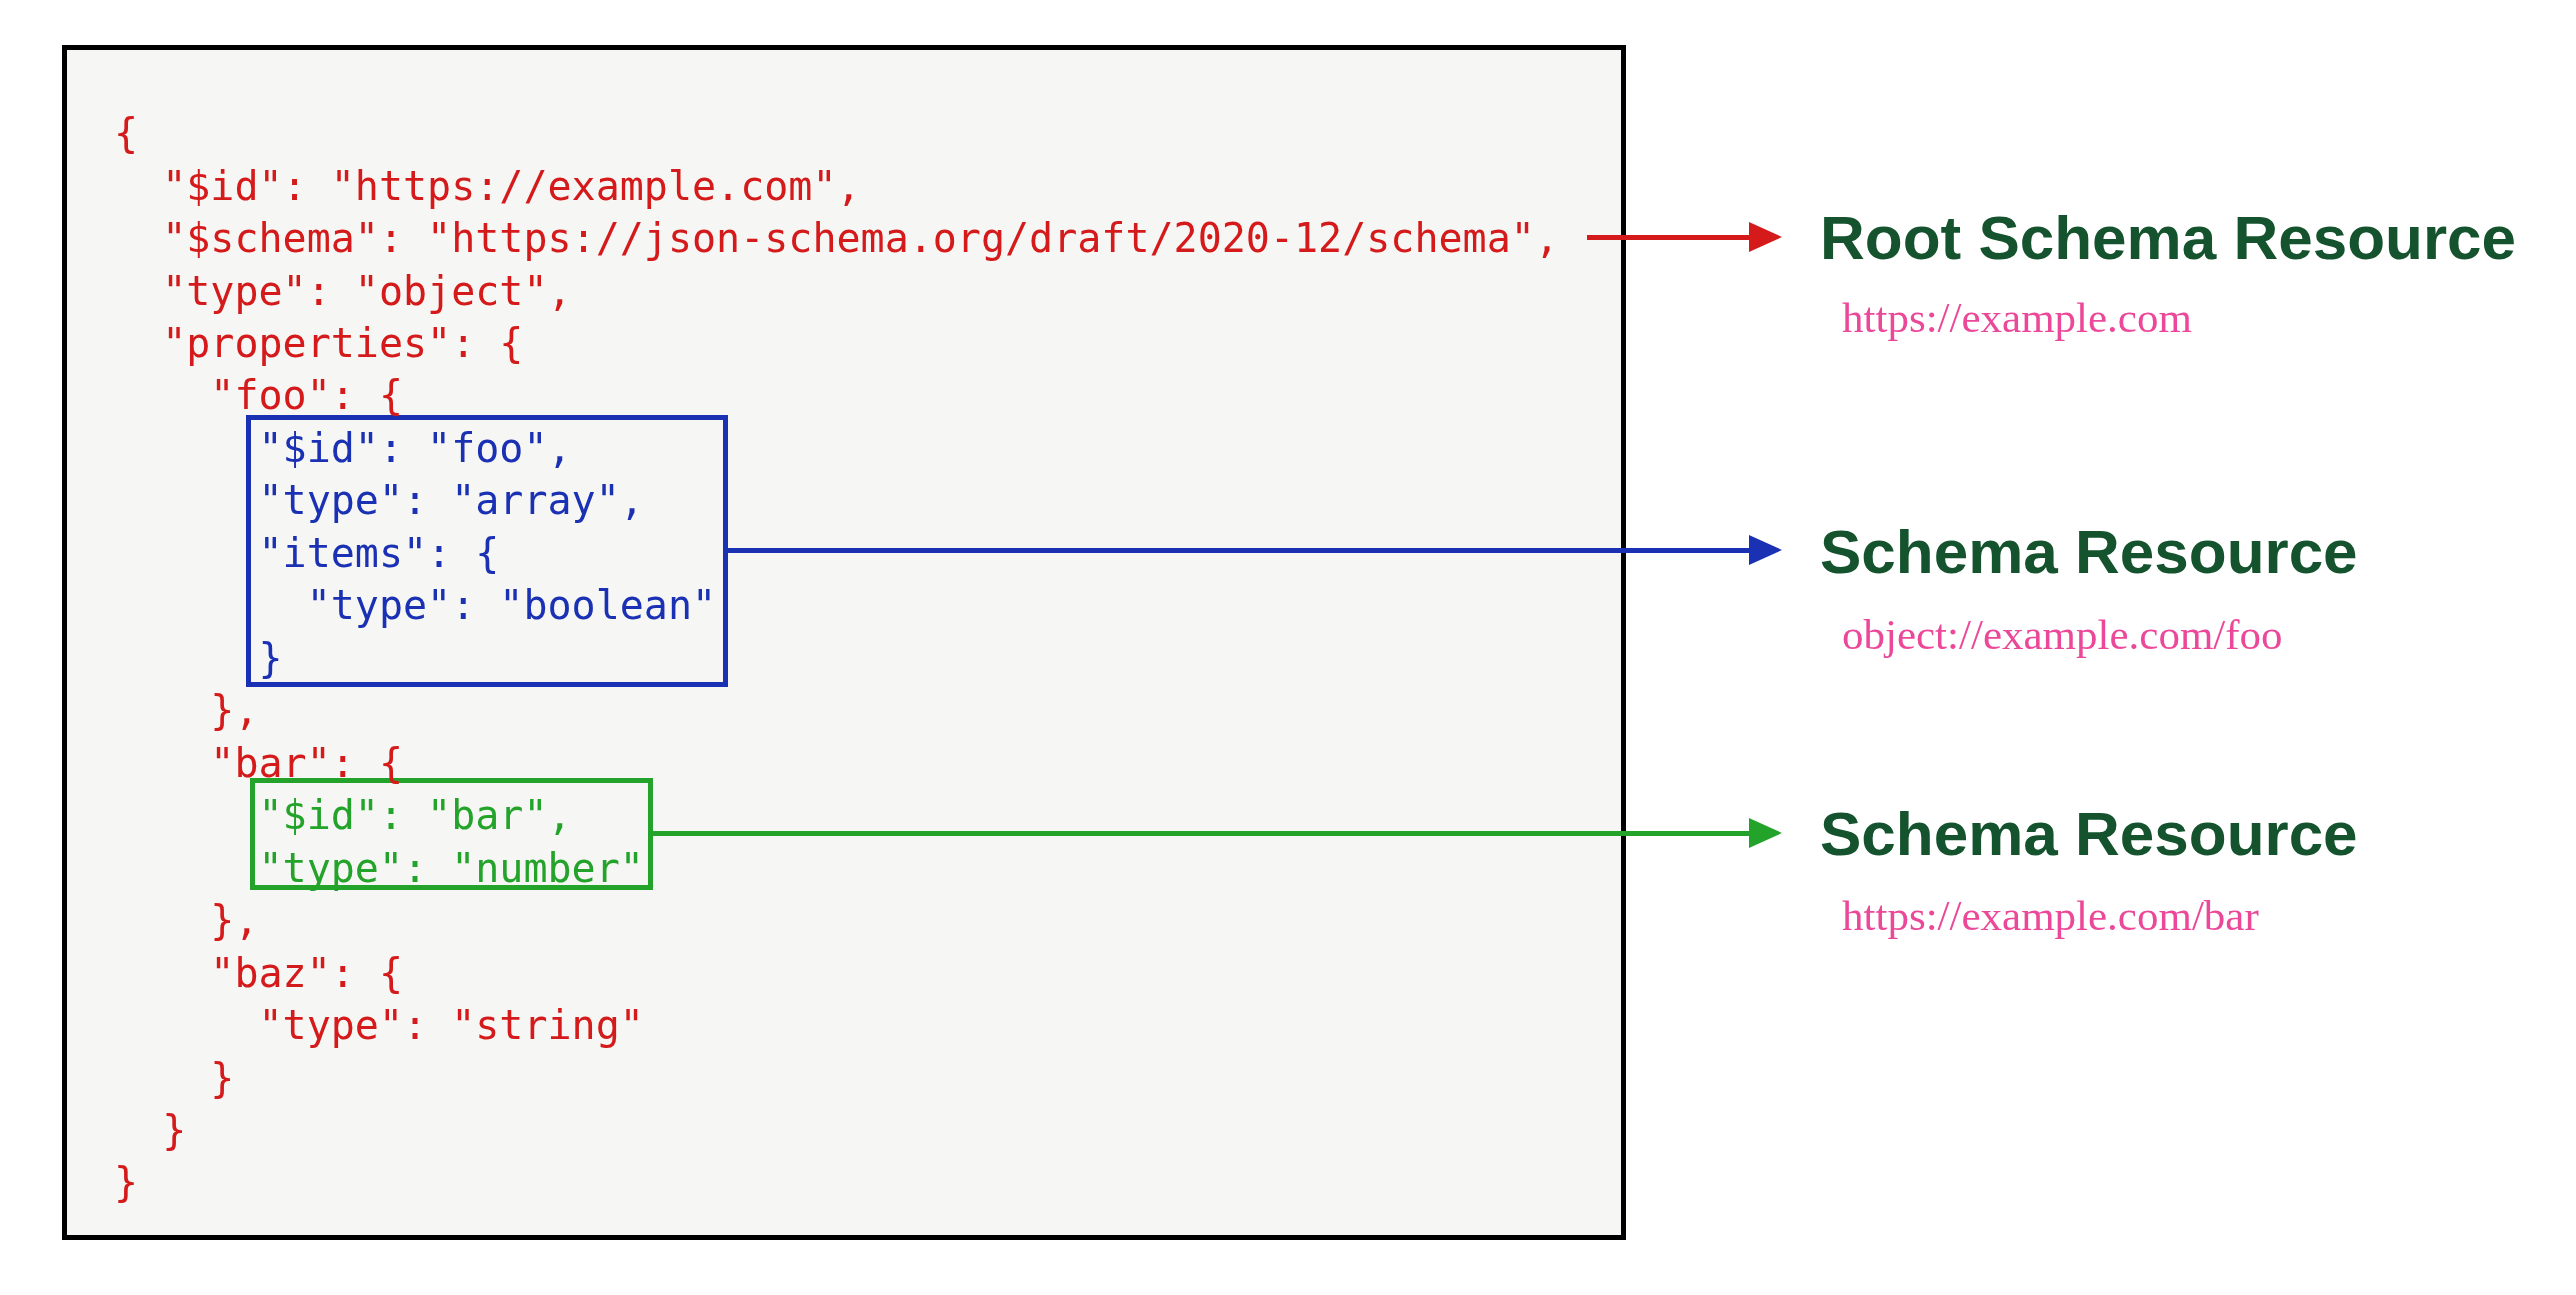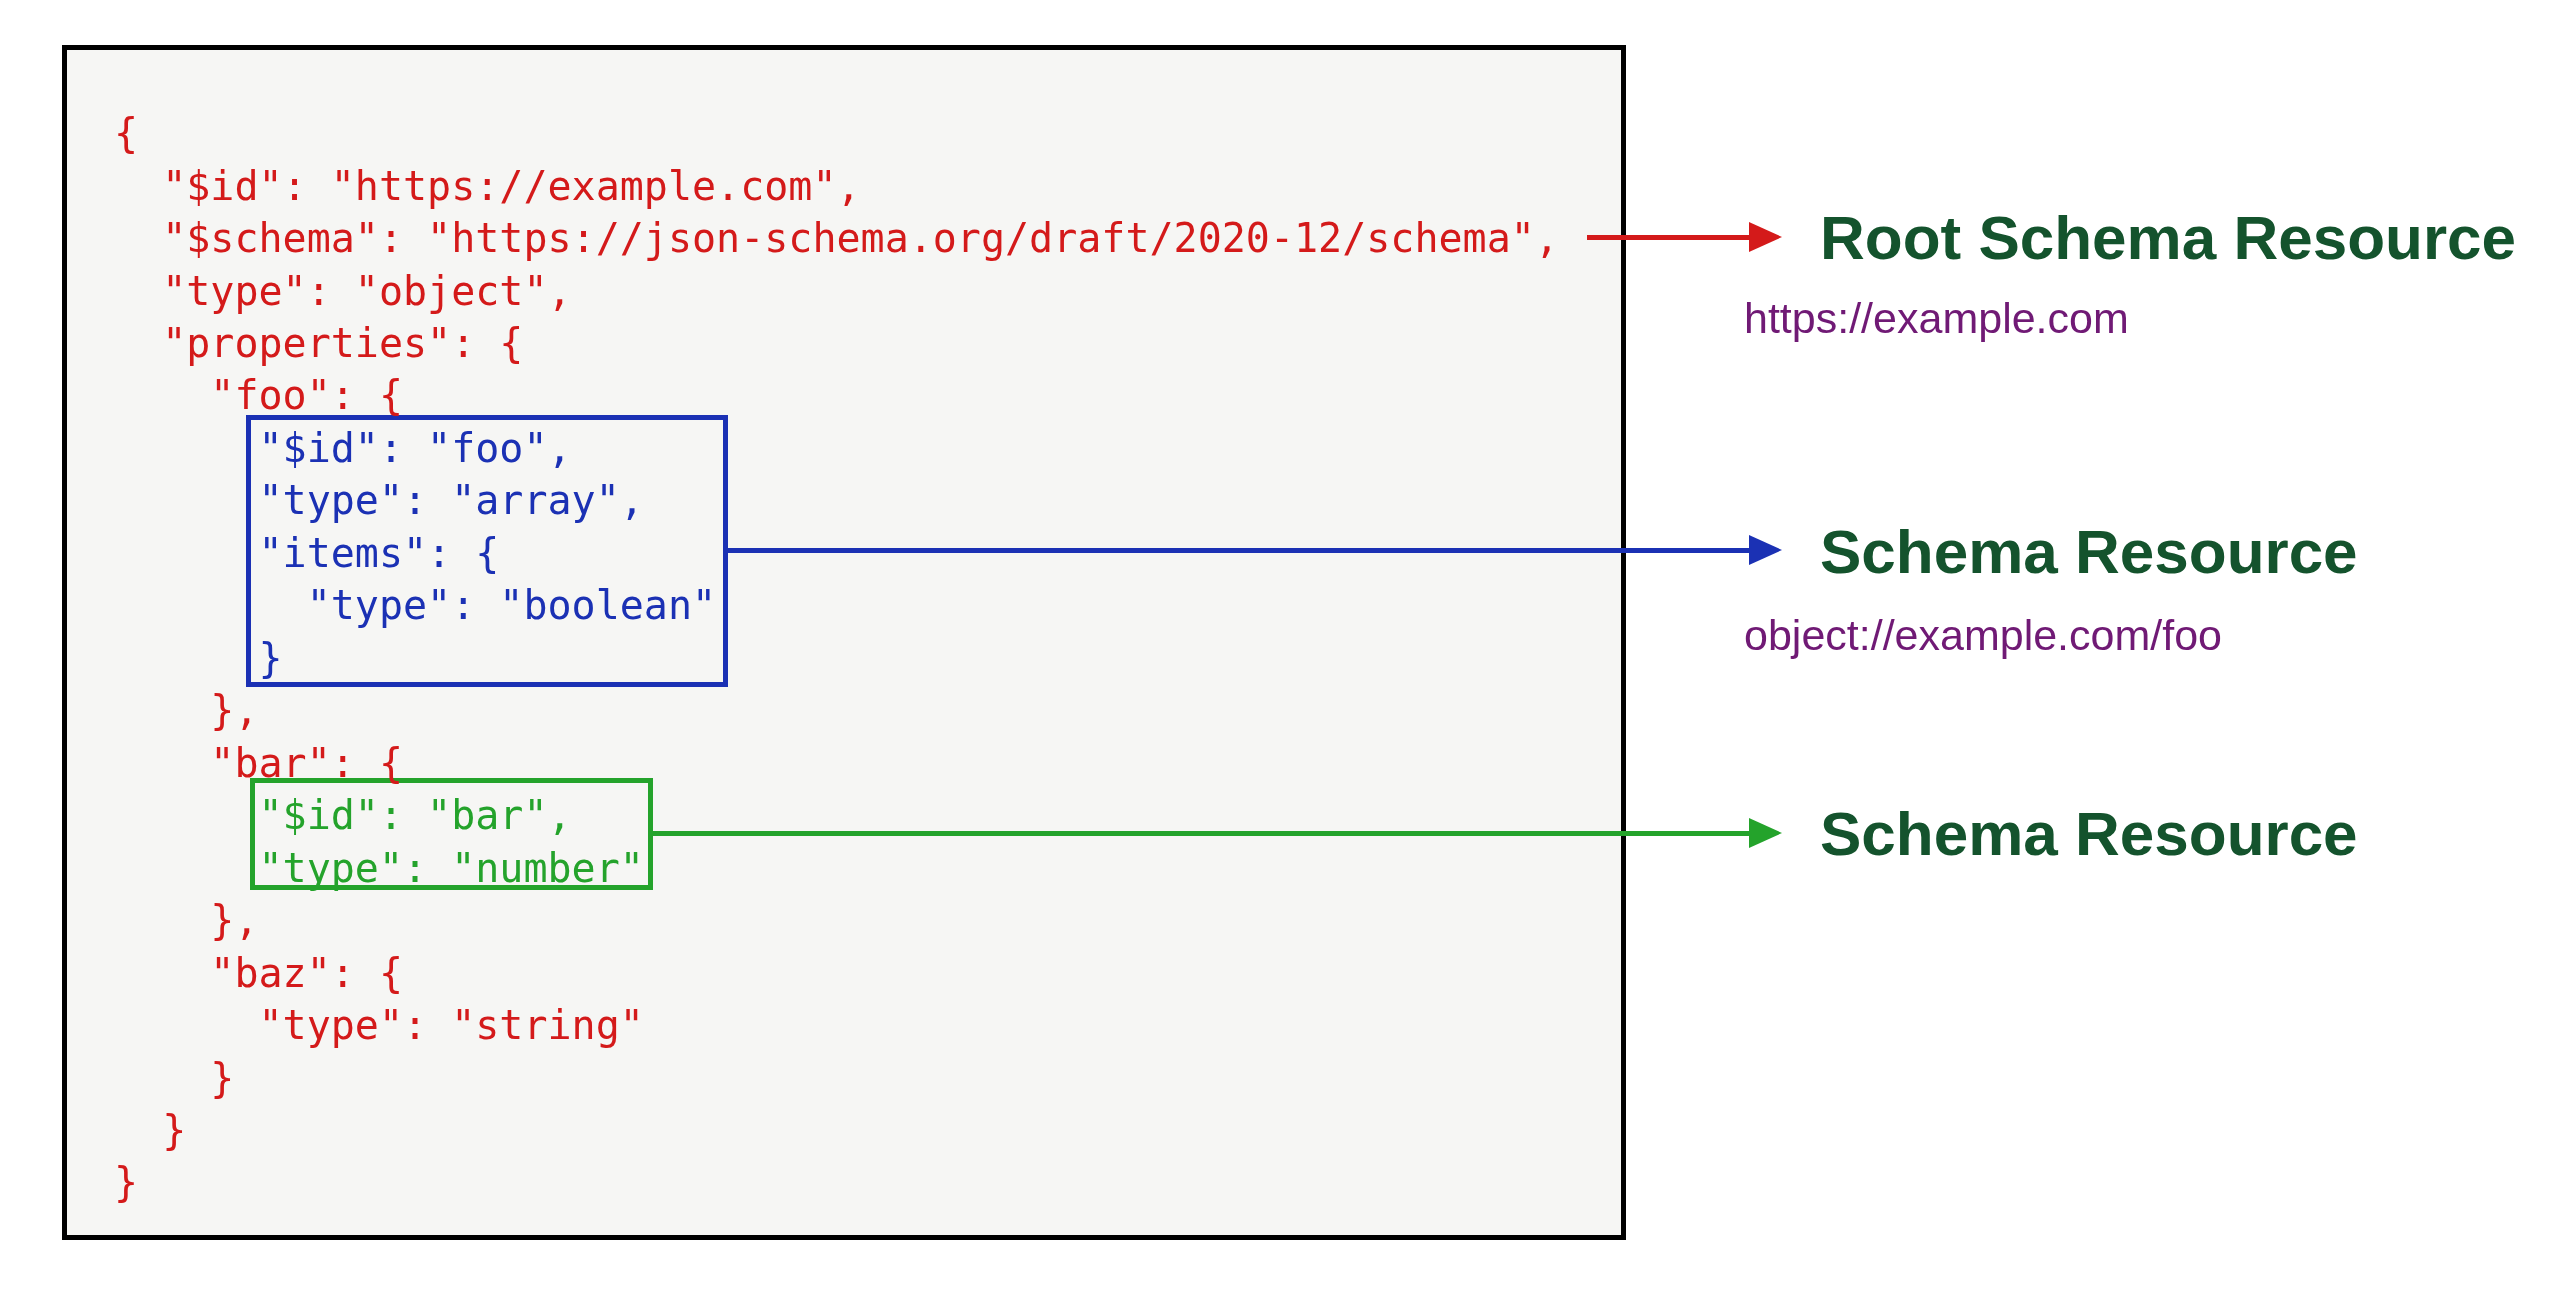--- a/index.html
+++ b/index.html
@@ -24,22 +24,22 @@
               border-bottom:15px solid transparent;border-left:33px solid #000;z-index:5;}
   .a-red{background:#d41a1a;}
   .a-blue{background:#1b31b4;}
   .a-green{background:#24a32b;}
   .h-red{border-left-color:#d41a1a;}
   .h-blue{border-left-color:#1b31b4;}
   .h-green{border-left-color:#24a32b;}
   
   .ann-title{position:absolute;left:1820px;font-weight:bold;font-size:62px;line-height:69px;
              color:#14532d;white-space:nowrap;}
-  .ann-url{position:absolute;left:1744px;font-family:Liberation Sans, sans-serif;
-           font-size:43px;line-height:50px;color:#701a75;white-space:nowrap;}
+  .ann-url{position:absolute;left:1842px;font-family:Liberation Serif, serif;
+           font-size:43px;line-height:50px;color:#ec4899;white-space:nowrap;}
 </style>
 </head>
 <body>
 
 <div id="stage">
 
   <div class="panel"></div>
 
   <div class="hl-box hl-blue"></div>
   <div class="hl-box hl-green"></div>
@@ -75,15 +75,16 @@
   <div class="arrow-line a-green" style="left:653px;top:831px;width:1100px;"></div>
   <div class="arrow-head h-green" style="left:1749px;top:818px;"></div>
 
   <div class="ann-title" style="top:203px">Root Schema Resource</div>
   <div class="ann-url" style="top:293px">https://example.com</div>
 
   <div class="ann-title" style="top:517px">Schema Resource</div>
   <div class="ann-url" style="top:610px">object://example.com/foo</div>
 
   <div class="ann-title" style="top:799px">Schema Resource</div>
+  <div class="ann-url" style="top:891px">https://example.com/bar</div>
 
 </div>
 
 
 </body></html>

